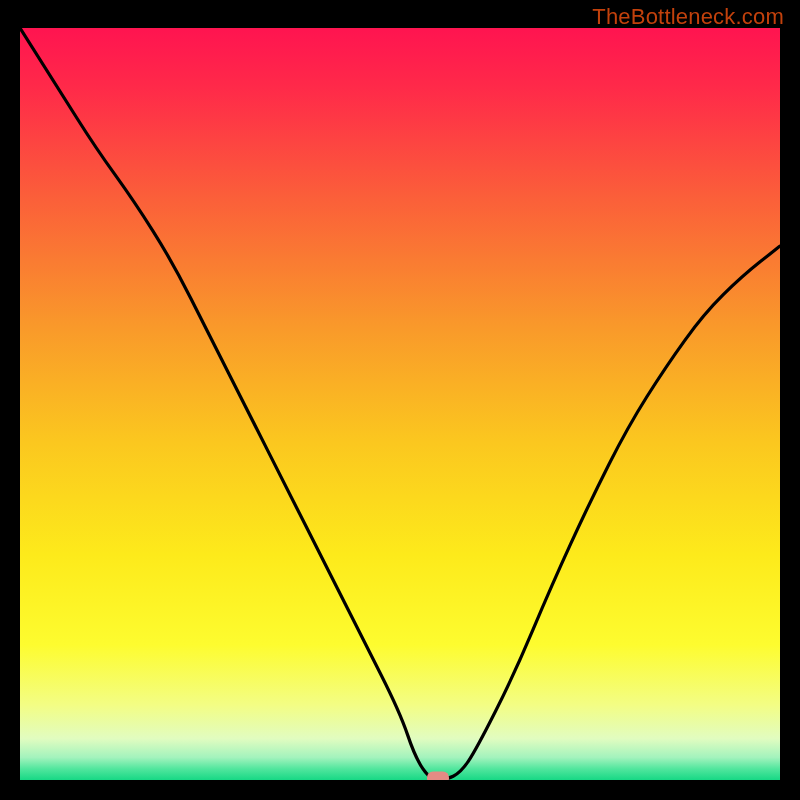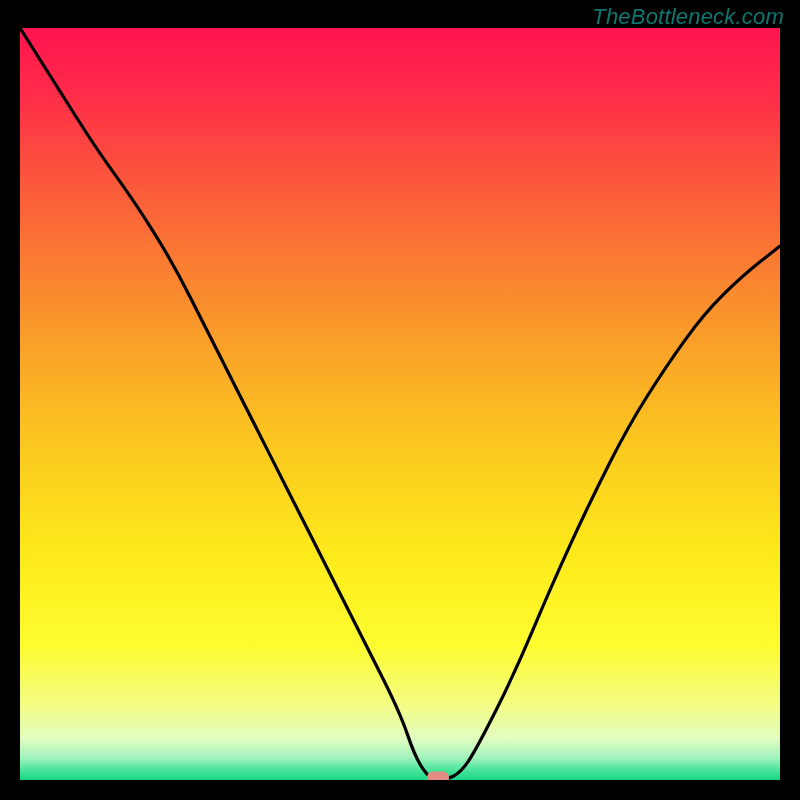--- a/index.html
+++ b/index.html
@@ -14,27 +14,26 @@
   .frame {
     position: relative;
     width: 800px;
     height: 800px;
     background: #000;
   }
   .watermark {
     position: absolute;
     top: 4px;
     right: 16px;
-    color: #0f766e;
+    color: #c2410c;
     font-size: 22px;
     font-weight: 400;
     letter-spacing: 0.2px;
     z-index: 5;
     user-select: none;
-    font-style: italic;
   }
   
   .plot {
     position: absolute;
     left: 20px;
     top: 28px;
     width: 760px;
     height: 752px;
   }
   .plot svg {

